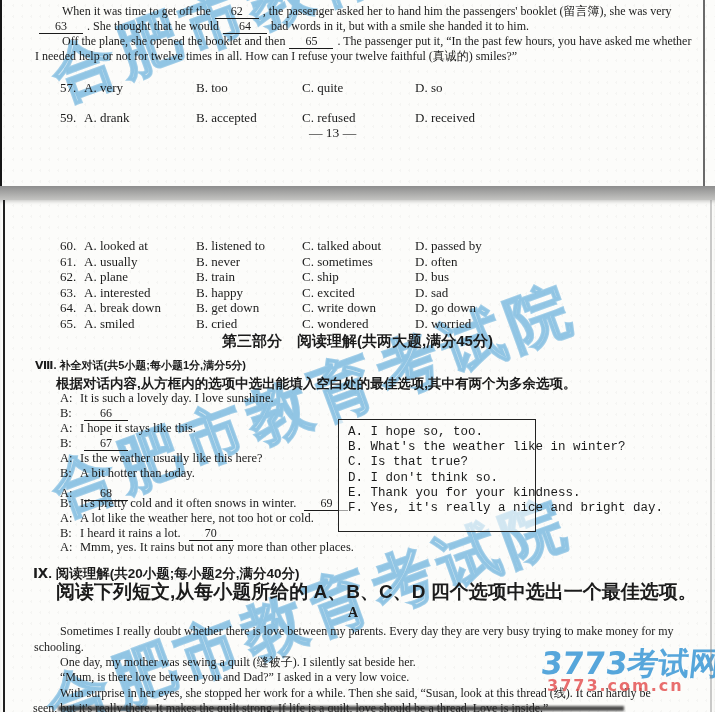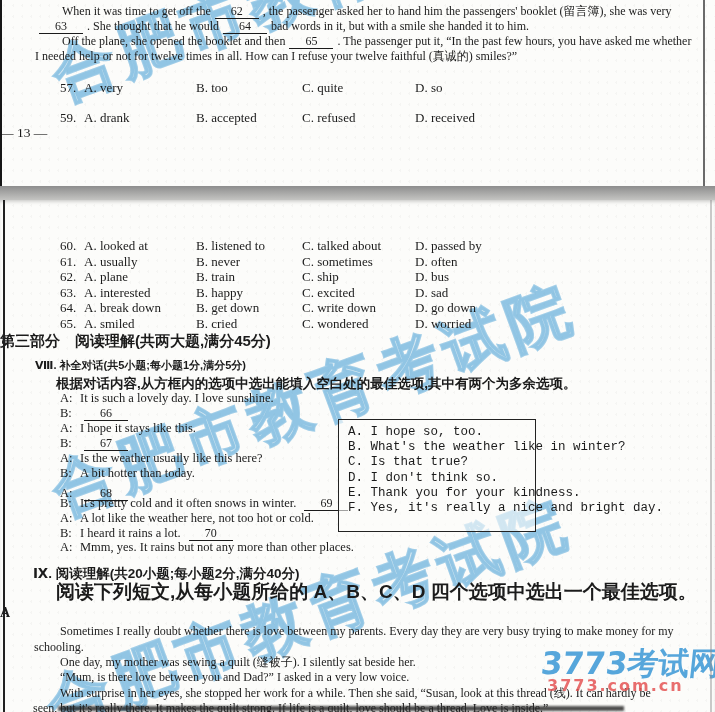--- a/index.html
+++ b/index.html
@@ -27,21 +27,21 @@
     border-bottom:1.4px solid #1b1b1b;line-height:13px;margin:0 4px;
     font-size:12px;vertical-align:baseline;
   }
   .qrow{position:absolute;left:60px;display:flex;white-space:nowrap;
     font-size:13px;line-height:15px;}
   .qrow .qnum{width:24px;}
   .qrow .qa{width:112px;}
   .qrow .qb{width:106px;}
   .qrow .qc{width:113px;}
   .zh{font-weight:bold;font-family:"Liberation Sans","DejaVu Sans",sans-serif;}
-  .center{}
+  .center{text-align:center;}
   .drow{position:absolute;left:60px;white-space:nowrap;font-size:12.5px;line-height:15px;}
   .dspeaker{display:inline-block;width:20px;}
   #choice-box{
     position:absolute;left:338px;top:219px;width:198px;height:113px;
     border:1.6px solid #222;background:rgba(252,252,250,0.6);
     padding:5px 6px 0 9px;box-sizing:border-box;font-family:Liberation Mono, monospace;
   }
   #choice-box .opt{font-size:12.5px;line-height:15.2px;white-space:nowrap;}
   .wm{
     position:absolute;white-space:nowrap;pointer-events:none;

